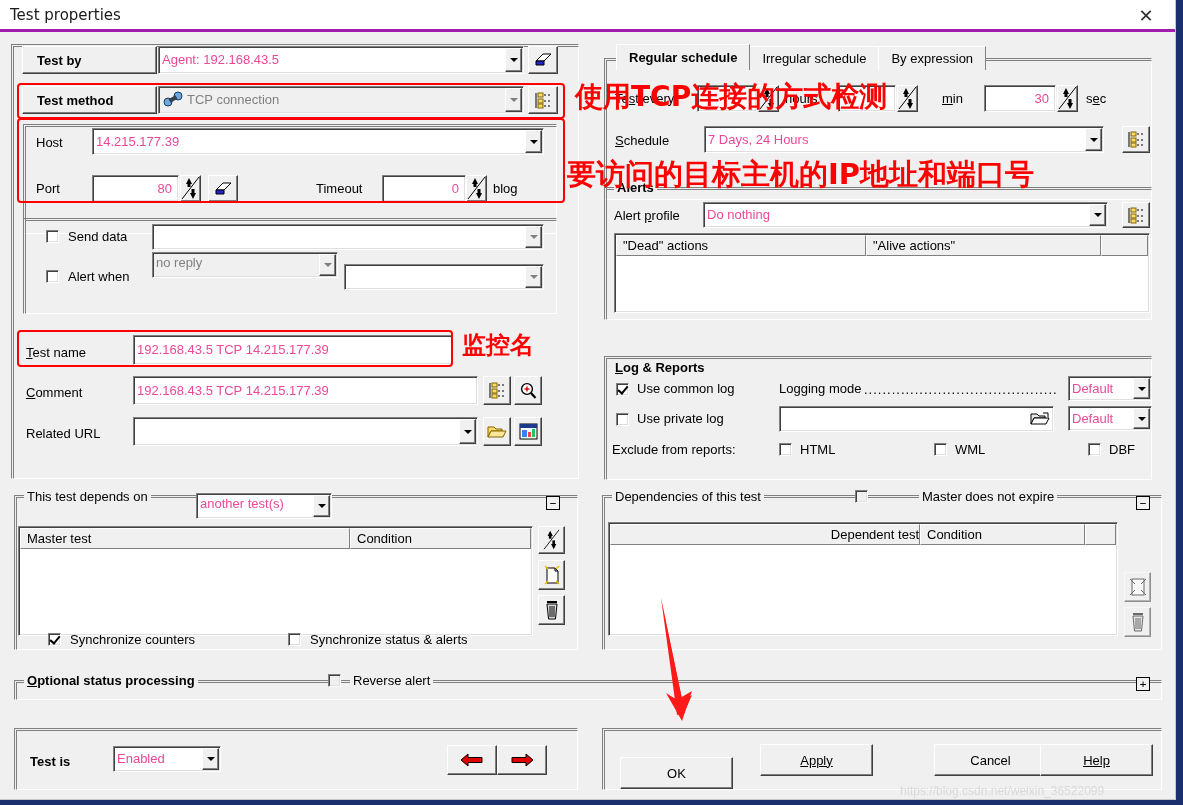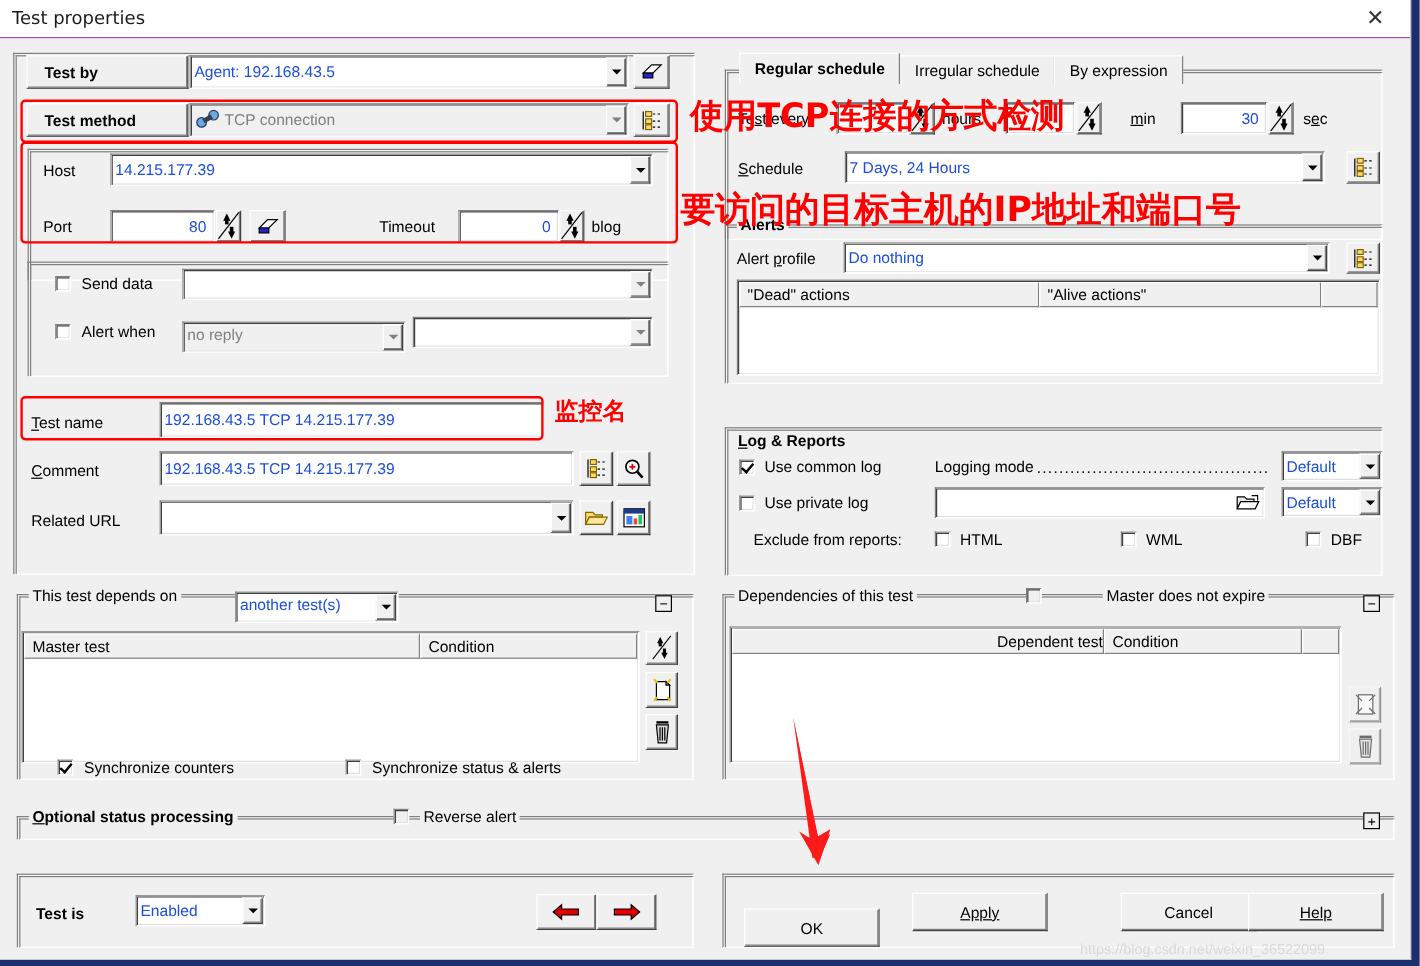--- a/index.html
+++ b/index.html
@@ -14,21 +14,21 @@
   }
   
   #window {
     position:absolute; left:0; top:0; width:1176px; height:800px;
     background:#f0f0f0;
     border:1px solid #c8c8c8;
     border-left:none; border-top:none;
   }
   #titlebar {
     height:32px; background:#ffffff; position:relative;
-    border-bottom:1px solid #a21caf;
+    border-bottom:3px solid #a21caf;
   }
   #titlebar .ttl {
     position:absolute; left:10px; top:6px;
     font-size:15px; color:#1a1a1a;
     font-family:"DejaVu Sans", sans-serif;
   }
   #closebtn {
     position:absolute; right:6px; top:0; width:46px; height:30px;
     display:flex; align-items:center; justify-content:center;
     color:#333; font-size:18px; font-family:"DejaVu Sans", sans-serif;
@@ -50,21 +50,21 @@
     position:absolute; background:#f0f0f0; padding:0 3px;
     font-weight:bold; font-size:13px; color:#000; z-index:3; white-space:nowrap;
   }
   .lbl { position:absolute; color:#000; font-size:13px; white-space:nowrap; }
   .lbl u { text-decoration:underline; }
 
   .fld {
     position:absolute; background:#ffffff;
     border:1px solid #808080; border-right-color:#ffffff; border-bottom-color:#ffffff;
     box-shadow: inset 1px 1px 0 #404040, inset -1px -1px 0 #dfdfdf;
-    font-size:13px; color:#1d4ed8; padding:2px 0 0 3px; overflow:hidden; white-space:nowrap;
+    font-size:13px; color:#ec4899; padding:2px 0 0 3px; overflow:hidden; white-space:nowrap;
   }
   .fld.dis { background:#f0f0f0; color:#808080; }
   .fld.num { text-align:right; padding-right:6px; }
   .raised {
     position:absolute; background:#f0f0f0;
     border:1px solid #ffffff; border-right-color:#404040; border-bottom-color:#404040;
     box-shadow: inset -1px -1px 0 #808080;
     display:flex; align-items:center; justify-content:center;
     font-size:13px; color:#000; white-space:nowrap;
   }
@@ -237,21 +237,21 @@
     <div class="chk" style="left:46px; top:198px;"></div>
     <div class="lbl" style="left:68px; top:197px;">Send data</div>
     <div class="fld" style="left:152px; top:192px; width:392px; height:26px;">
       <span></span>
       <span class="dd-arrow dis">
           <i></i>
         </span>
     </div>
     <div class="chk" style="left:46px; top:238px;"></div>
     <div class="lbl" style="left:68px; top:237px;">Alert when</div>
-    <div class="fld dis" style="left:152px; top:236px; width:186px; height:26px;">
+    <div class="fld dis" style="left:152px; top:220px; width:186px; height:26px;">
       <span>no reply</span>
       <span class="dd-arrow dis">
           <i></i>
         </span>
     </div>
     <div class="fld" style="left:344px; top:232px; width:200px; height:26px;">
       <span></span>
       <span class="dd-arrow dis">
           <i></i>
         </span>
@@ -428,21 +428,21 @@
         <path d="M13 2 L18 2 L18 6" fill="none" stroke="#000"></path>
       </svg>
     </div>
     <div class="fld" style="left:1068px; top:374px; width:84px; height:25px; line-height:19px;">
       <span>Default</span>
       <span class="dd-arrow">
           <i></i>
         </span>
     </div>
 
-    <div class="lbl" style="left:612px; top:410px;margin-left:16px;">Exclude from reports:</div>
+    <div class="lbl" style="left:612px; top:410px;">Exclude from reports:</div>
     <div class="chk" style="left:779px; top:411px;"></div>
     <div class="lbl" style="left:800px; top:410px;">HTML</div>
     <div class="chk" style="left:934px; top:411px;"></div>
     <div class="lbl" style="left:955px; top:410px;">WML</div>
     <div class="chk" style="left:1088px; top:411px;"></div>
     <div class="lbl" style="left:1109px; top:410px;">DBF</div>
 
     <div class="grp" style="left:14px; top:463px; width:564px; height:155px;"></div>
     <div class="grp-legend" style="left:24px; top:457px; font-weight:normal;">This test depends on</div>
     <div class="fld" style="left:196px; top:461px; width:136px; height:26px;">
@@ -564,19 +564,19 @@
 
   </div>
 </div>
 
 <div class="redbox" style="left:17px; top:83px; width:548px; height:36px; border-radius:4px;"></div>
 <div class="redbox" style="left:17px; top:118px; width:548px; height:85px; border-radius:4px;"></div>
 <div class="redbox" style="left:17px; top:330px; width:436px; height:37px; border-radius:4px;"></div>
 
 <div class="anno" style="left:575px; top:78px; font-size:28px;">使用TCP连接的方式检测</div>
 <div class="anno" style="left:567px; top:155px; font-size:29px;">要访问的目标主机的IP地址和端口号</div>
-<div class="anno" style="left:462px; top:329px; font-size:20px;">监控名</div>
+<div class="anno" style="left:462px; top:329px; font-size:24px;">监控名</div>
 
 <svg id="arrow" style="left:630px; top:585px;" width="130" height="145" viewBox="0 0 130 145">
   <polygon points="31,13 50,118 62,110 52,133 40,112 52,115" fill="#ff1a1a"></polygon>
   <path d="M31 13 L55 128 L47 130 Z" fill="#ff1a1a"></path>
   <polygon points="36,108 52,136 62,106 50,113 44,113" fill="#ff1a1a"></polygon>
 </svg>
 
 </body></html>

